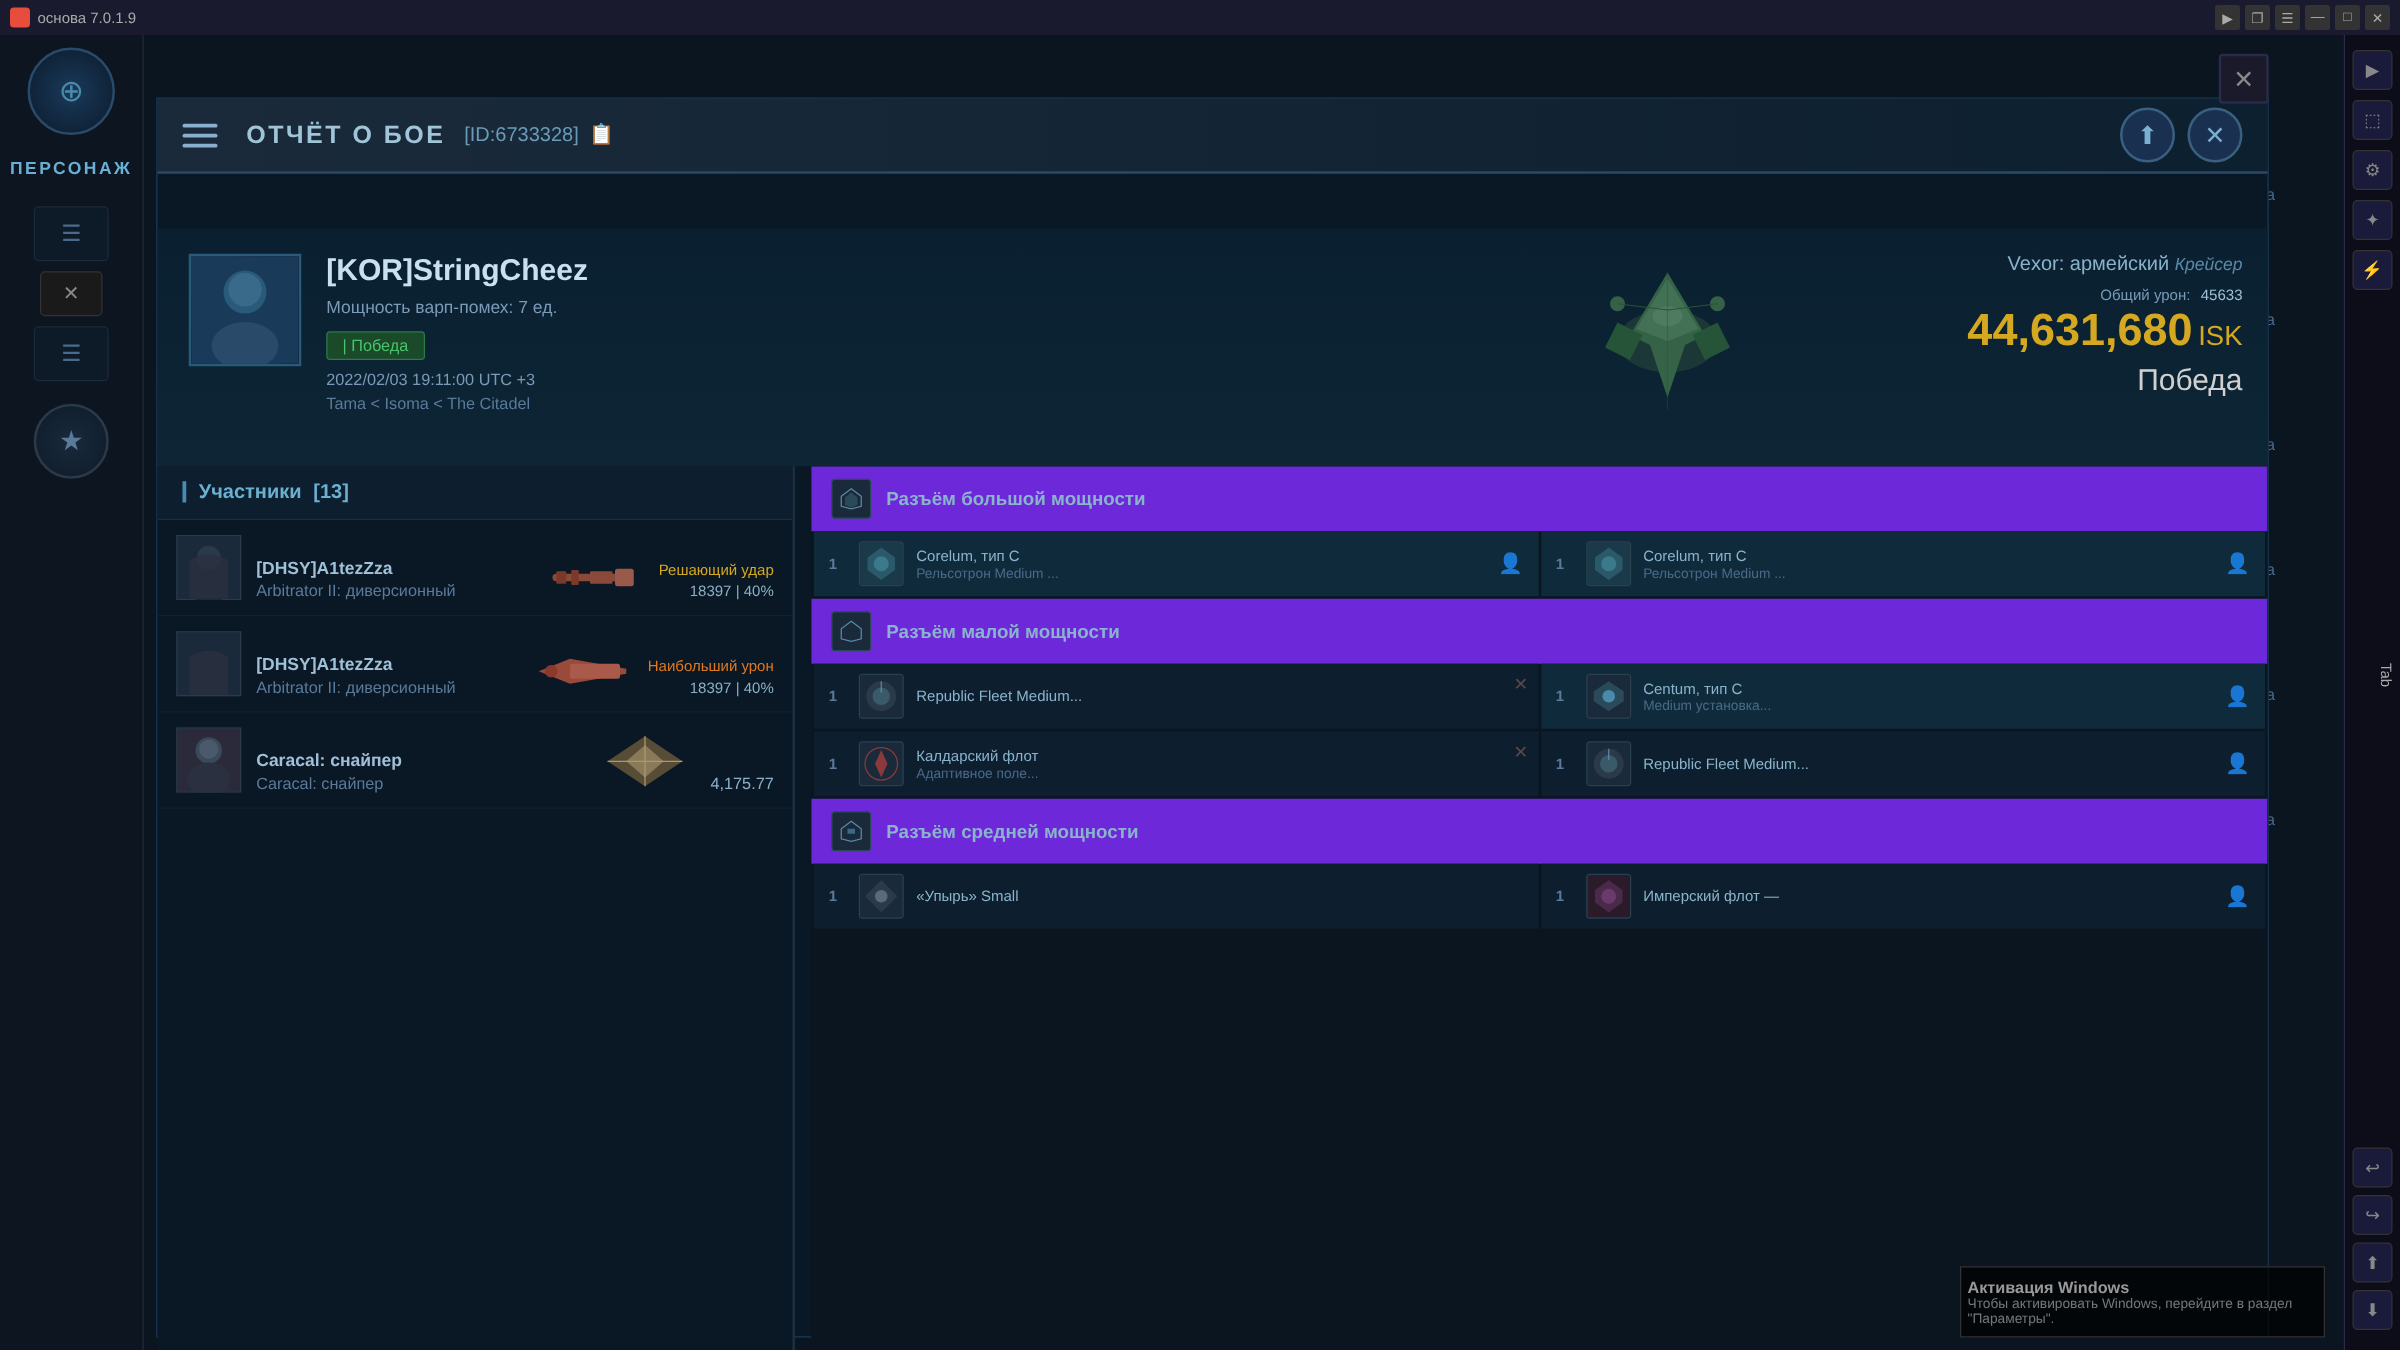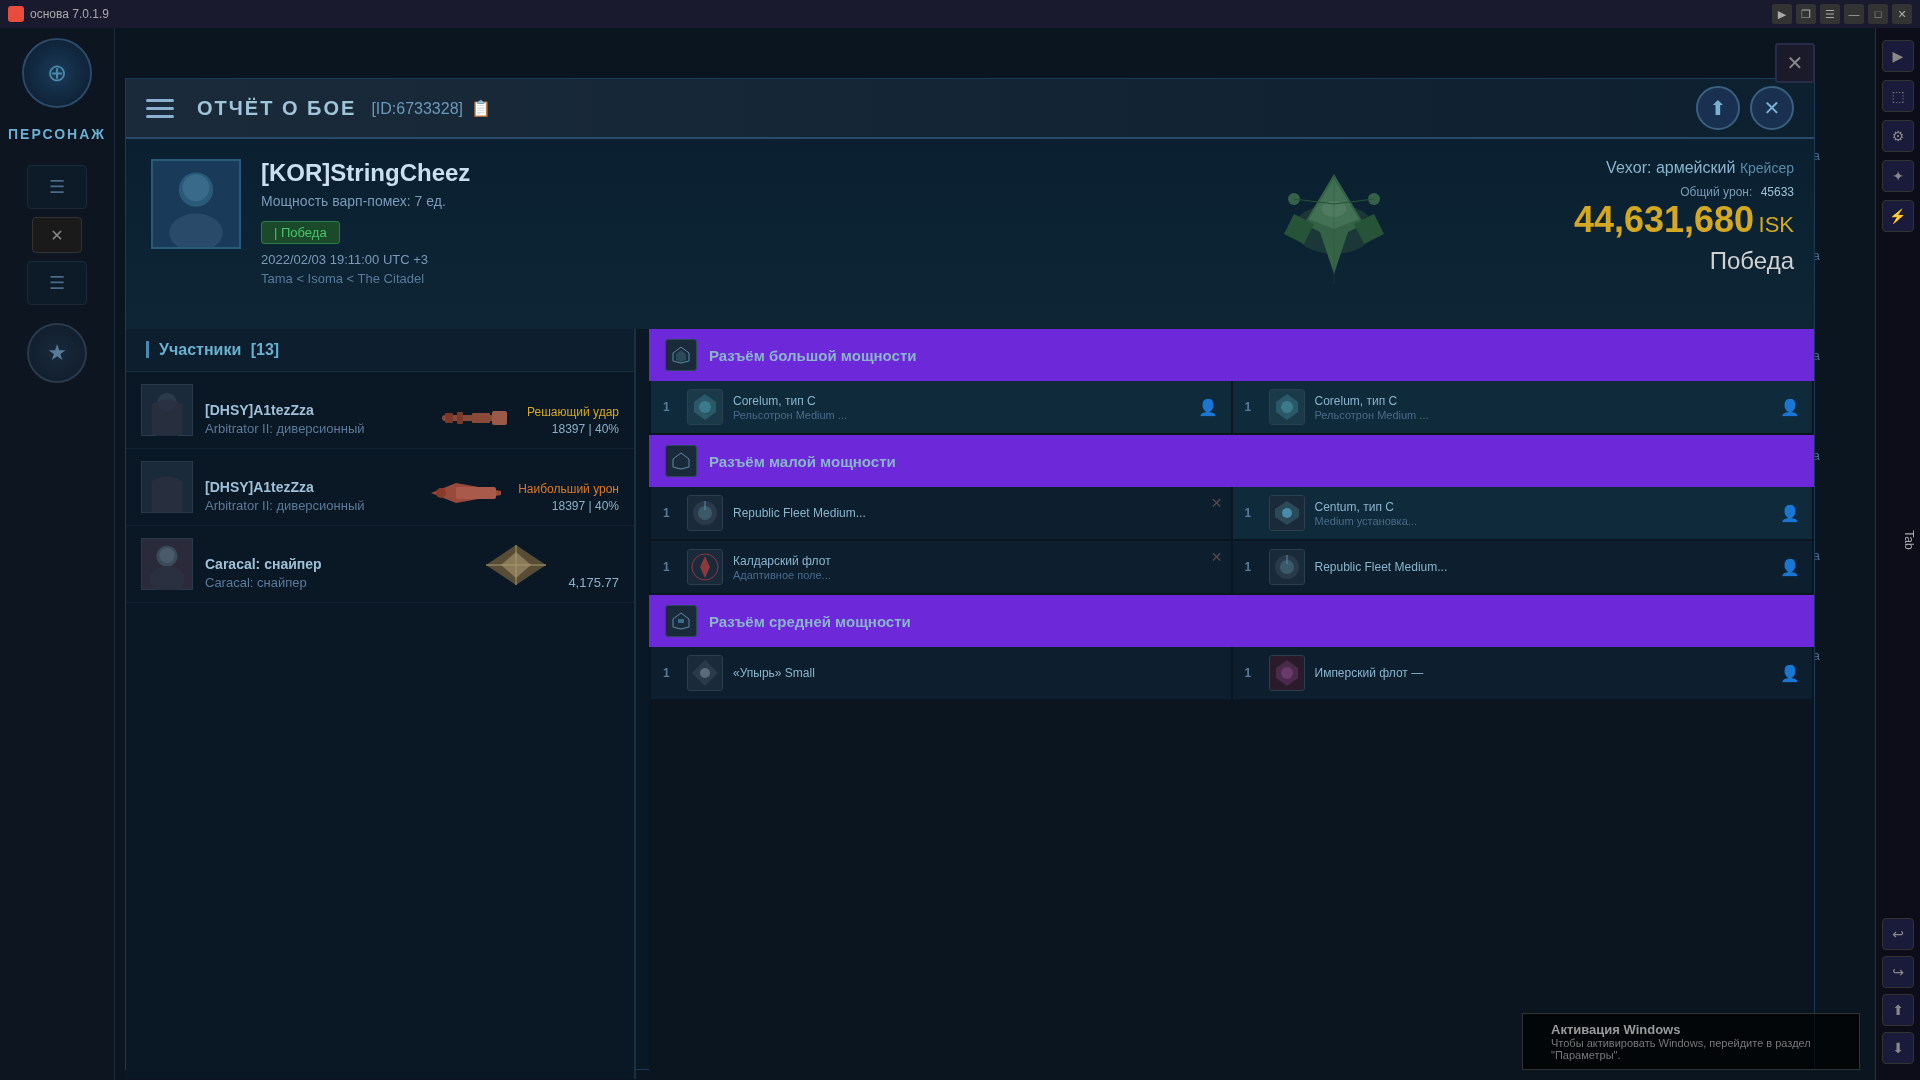--- a/index.html
+++ b/index.html
@@ -287,20 +287,21 @@
       text-align: right;
     }
     .ship-name-label {
       color: #8ab4cc;
       font-size: 16px;
       margin-bottom: 4px;
     }
     .ship-type {
       color: #5a8aa8;
       font-size: 14px;
+      font-style: italic;
     }
     .total-damage-label {
       color: #7a9ab8;
       font-size: 12px;
       margin-top: 8px;
     }
     .isk-value {
       color: #d4a820;
       font-size: 36px;
       font-weight: bold;
@@ -481,21 +482,21 @@
     ::-webkit-scrollbar { width: 6px; }
     ::-webkit-scrollbar-track { background: #0a1520; }
     ::-webkit-scrollbar-thumb { background: #2a4a6a; border-radius: 3px; }
 
     
     .win-activation {
       position: absolute;
       bottom: 10px;
       right: 60px;
       background: rgba(0,0,0,0.7);
-      padding: 8px 28px;
+      padding: 8px 5px;
       border: 1px solid #333;
     }
     .win-activate-title {
       color: #999;
       font-size: 13px;
       font-weight: bold;
     }
     .win-activate-text {
       color: #777;
       font-size: 11px;
@@ -581,21 +582,21 @@
       <div class="report-header-actions">
         <button class="report-action-btn">
           <span>⬆</span>
         </button>
         <button class="report-action-btn">
           <span>✕</span>
         </button>
       </div>
     </div>
 
-    <div class="player-info-section" style="min-height:190px;">
+    <div class="player-info-section" style="min-height:190px;margin-top:44px;">
       <div class="player-avatar">
         <div class="player-avatar-inner">
 
           <svg width="90" height="90" viewBox="0 0 90 90">
             <rect width="90" height="90" fill="#1a3a5a"></rect>
             <circle cx="45" cy="30" r="18" fill="#2a5a7a"></circle>
             <rect x="15" y="60" width="60" height="40" rx="5" fill="#1a3a5a"></rect>
             <circle cx="45" cy="28" r="14" fill="#3a6a8a"></circle>
             <ellipse cx="45" cy="75" rx="28" ry="20" fill="#2a4a6a"></ellipse>
           </svg>

